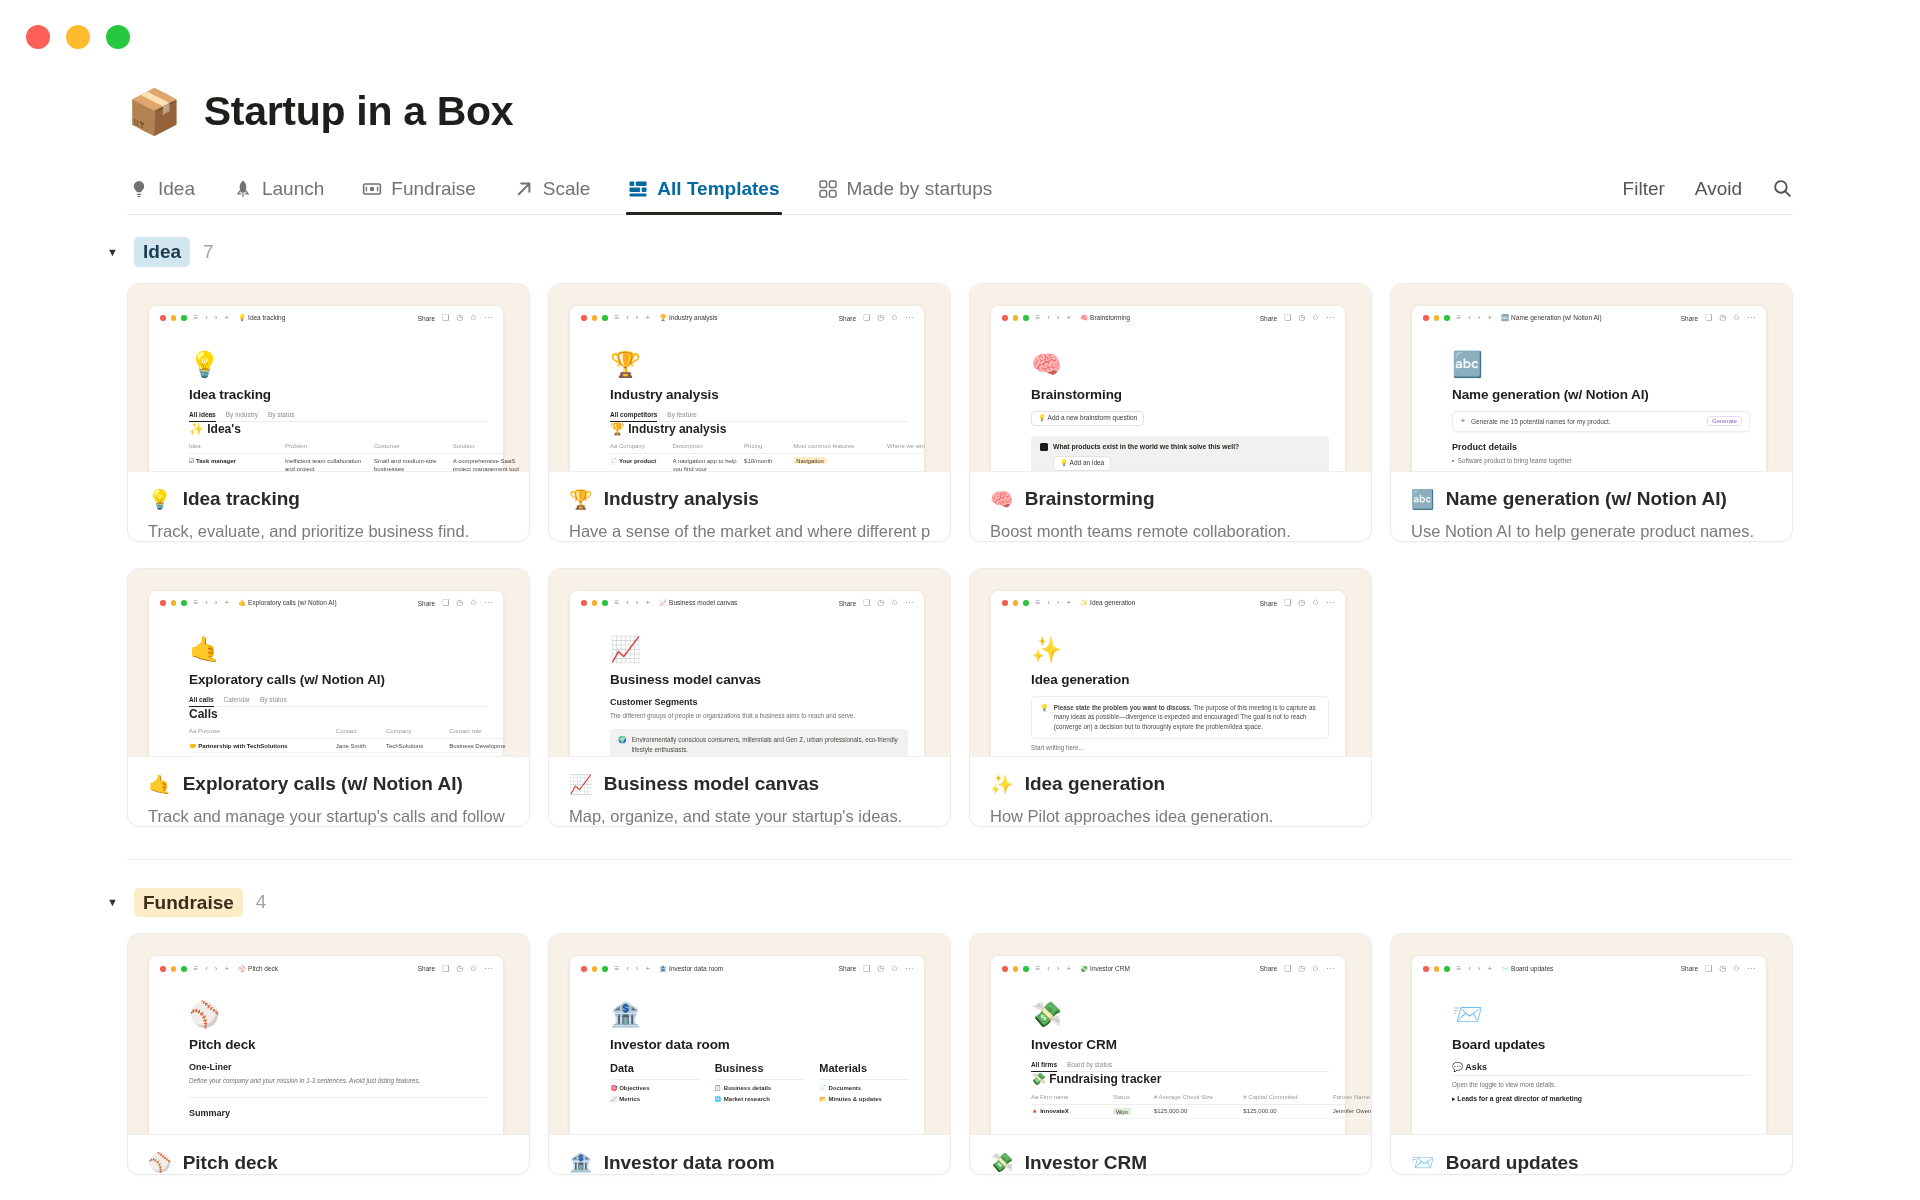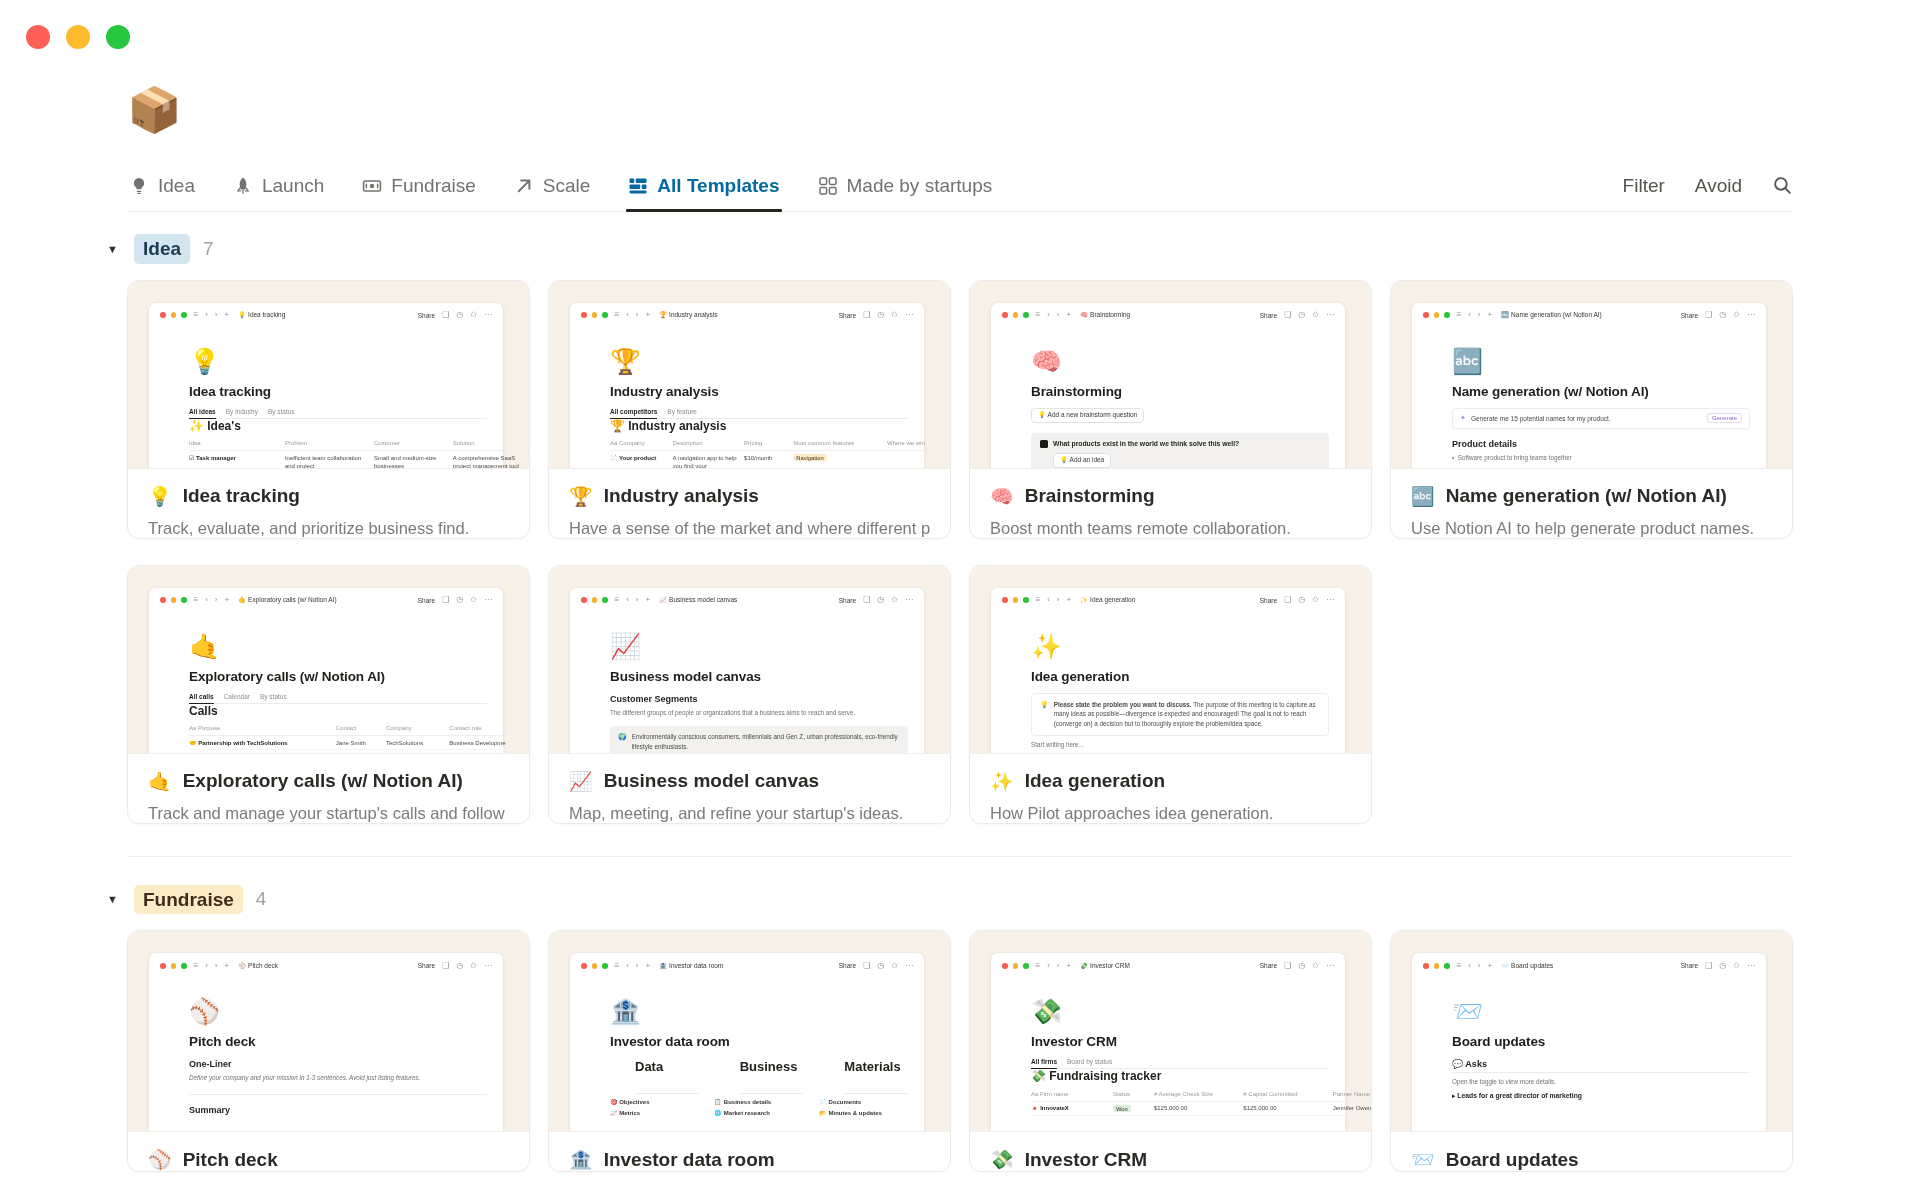--- a/index.html
+++ b/index.html
@@ -70,41 +70,42 @@
   .ph2 { margin-top:10px; font-size:9px; font-weight:700; color:#201f1b; }
   .ph2.u { border-bottom:1px solid #ececea; padding-bottom:3px; }
   .pp { margin-top:4px; font-size:6.3px; color:#73716c; line-height:1.5; }
   .pp.i { font-style:italic; }
   .pco { margin-top:9px; display:flex; gap:5px; font-size:6.3px; line-height:1.55; padding:6px 8px; border-radius:4px; color:#4a4943; }
   .pco.gray { background:#f2f1ef; }
   .pco.line { border:1px solid #ececea; background:#fff; }
   .pco-ic { font-size:7px; }
   .pcols { display:flex; gap:16px; margin-top:10px; }
   .pcol { flex:1; }
-  .pcol-t { font-size:13px; font-weight:700; border-bottom:1px solid #ececea; padding-bottom:19px; color:#201f1b;margin-left:25px; }
+  .pcol-t { font-size:11px; font-weight:700; border-bottom:1px solid #ececea; padding-bottom:5px; color:#201f1b; }
   .pcol-i { font-size:6px; color:#37352f; margin-top:4px; font-weight:600; white-space:nowrap; overflow:hidden; }
   .ptog { margin-top:5px; font-size:6.8px; font-weight:700; color:#201f1b; }
   .pdiv { border-top:1px solid #ececea; margin-top:11px; }
   .info { padding:16px 20px 0 20px; }
   .info-title { display:flex; align-items:center; gap:11px; font-size:19px; font-weight:600; color:#2b2a26; white-space:nowrap; overflow:hidden; }
   .info-emoji { font-size:19px; }
   .info-desc { margin-top:11px; font-size:16.5px; color:#7d7b77; white-space:nowrap; overflow:hidden; }
 </style>
 </head>
 <body>
 
 <div class="stage">
   <div class="traffic">
     <span class="tl red"></span>
     <span class="tl yellow"></span>
     <span class="tl green"></span>
   </div>
   <div class="content">
     <div class="page-header">
       <span class="page-emoji">📦</span>
+      <h1 class="page-title">Startup in a Box</h1>
     </div>
     <div class="nav">
       <div class="tabs">
           <div class="tab">
             <span class="tab-icon">
               <svg viewBox="0 0 20 20">
                 <path d="M10 2a5.2 5.2 0 0 1 5.2 5.2c0 1.9-1 3.1-2 4.1-.6.6-.9 1.2-.9 2H7.7c0-.8-.3-1.4-.9-2-1-1-2-2.2-2-4.1A5.2 5.2 0 0 1 10 2z" fill="currentColor"></path>
                 <path d="M8.3 15.3h3.4M9 17.4h2" stroke="currentColor" stroke-width="1.3" fill="none" stroke-linecap="round"></path>
               </svg>
             </span>
@@ -441,21 +442,21 @@
                       <span>Environmentally conscious consumers, millennials and Gen Z, urban professionals, eco-friendly lifestyle enthusiasts.</span>
                     </div>
                   </div>
                 </div>
               </div>
               <div class="info">
                 <div class="info-title">
                   <span class="info-emoji">📈</span>
                   <span>Business model canvas</span>
                 </div>
-                <div class="info-desc">Map, meeting, and refine your startup's ideas.</div>
+                <div class="info-desc">Map, organize, and state your startup's ideas.</div>
               </div>
             </div>
             <div class="card">
               <div class="preview">
                 <div class="mini">
                   <div class="mini-chrome">
                     <span class="mdot r"></span>
                     <span class="mdot y"></span>
                     <span class="mdot g"></span>
                     <span class="mg">≡</span>

